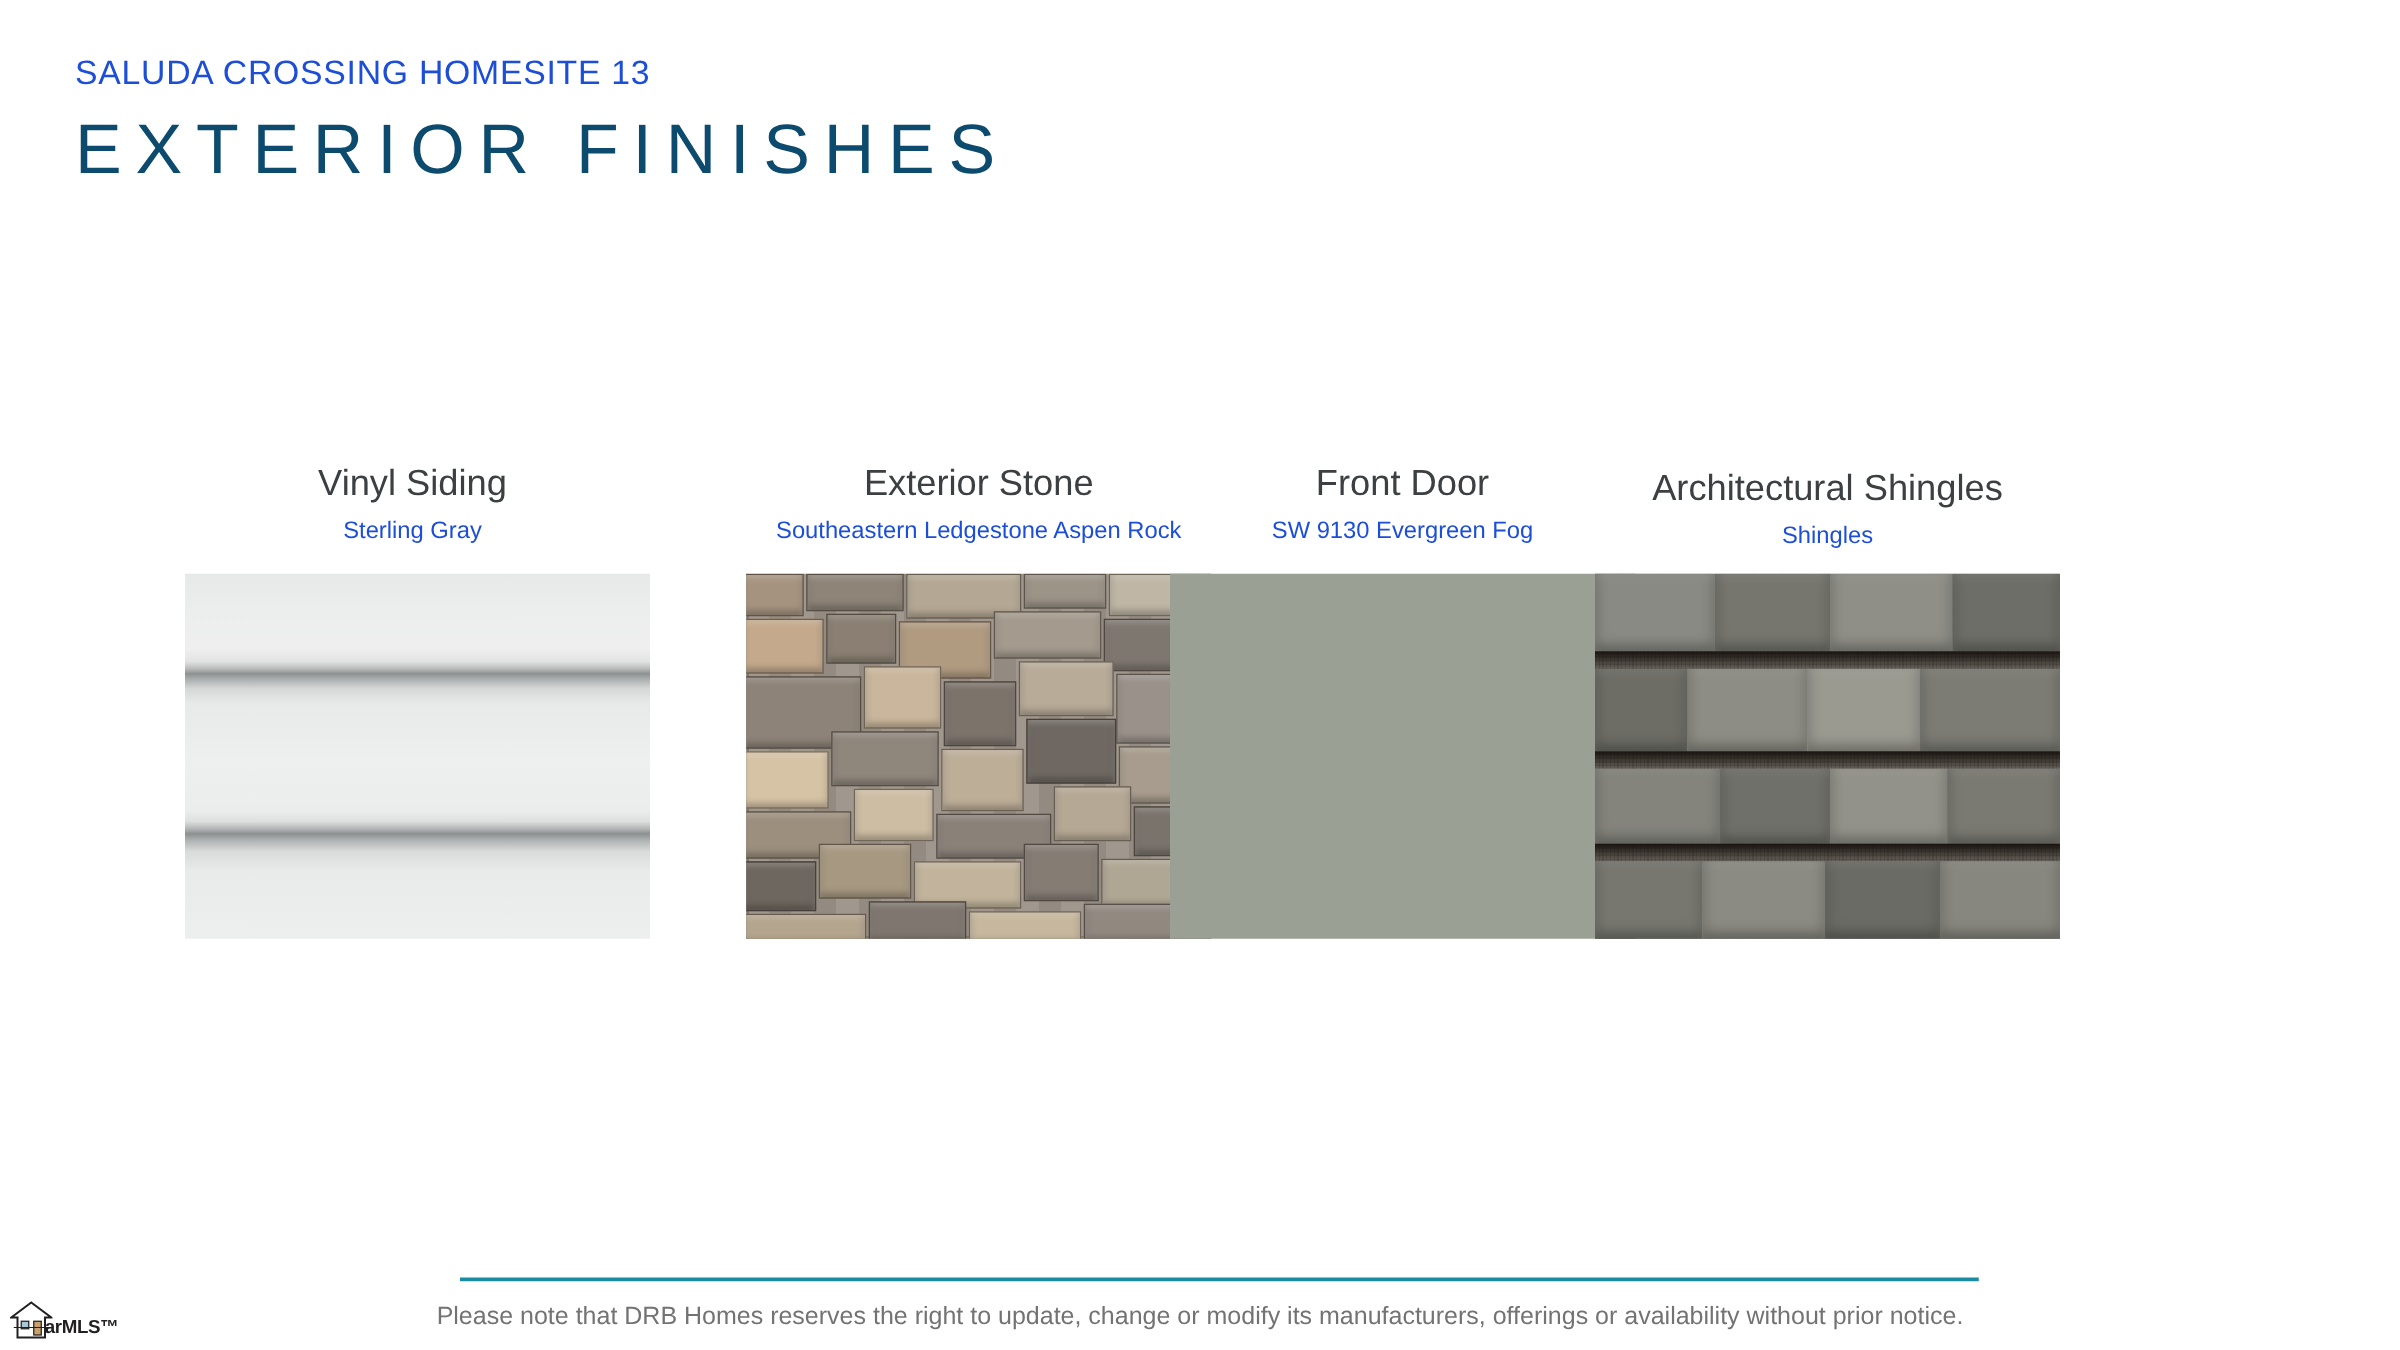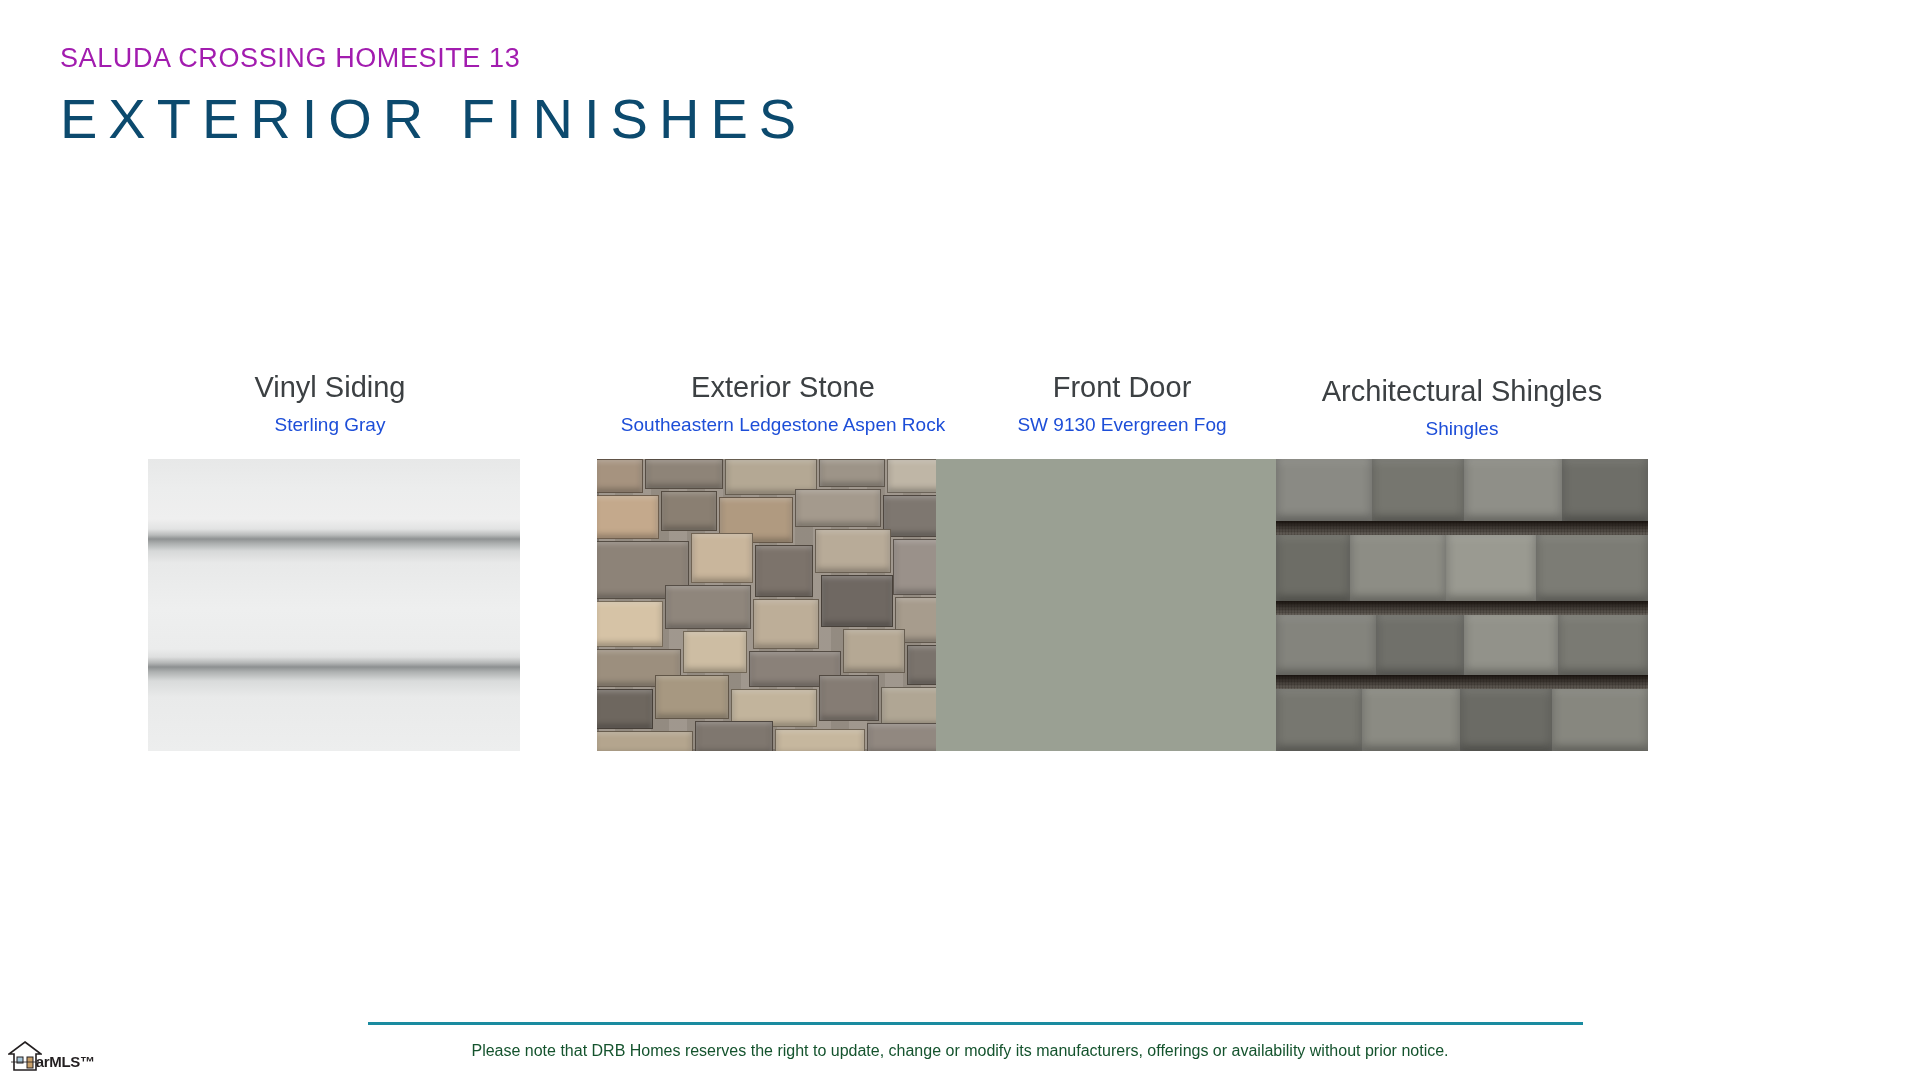--- a/index.html
+++ b/index.html
@@ -21,21 +21,21 @@
 
   
   .header {
     position: absolute;
     left: 60px;
     top: 44px;
   }
   .eyebrow {
     font-size: 27px;
     letter-spacing: 0.6px;
-    color: #a21caf;
+    color: #1d4ed8;
     font-weight: 400;
     line-height: 1.1;
     white-space: nowrap;
   }
   .main-title {
     margin-top: 16px;
     font-size: 56px;
     letter-spacing: 11px;
     color: #0c4a6e;
     font-weight: 400;
@@ -136,22 +136,22 @@
     width: 1215px;
     height: 3px;
     background: #1a8ba0;
   }
   .disclaimer {
     position: absolute;
     left: 0;
     top: 1042px;
     width: 1920px;
     text-align: center;
-    font-size: 16px;
-    color: #14532d;
+    font-size: 20px;
+    color: #737373;
     font-weight: 400;
   }
   .mls-logo {
     position: absolute;
     left: 8px;
     bottom: 8px;
     display: flex;
     align-items: flex-end;
     gap: 2px;
   }

